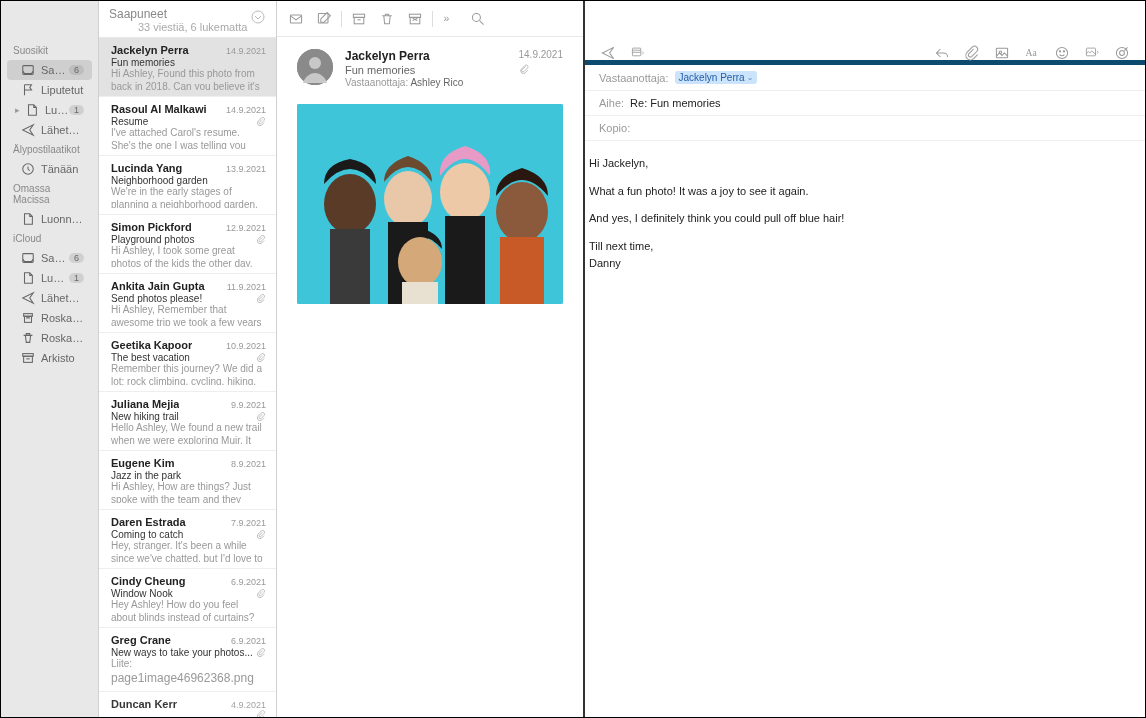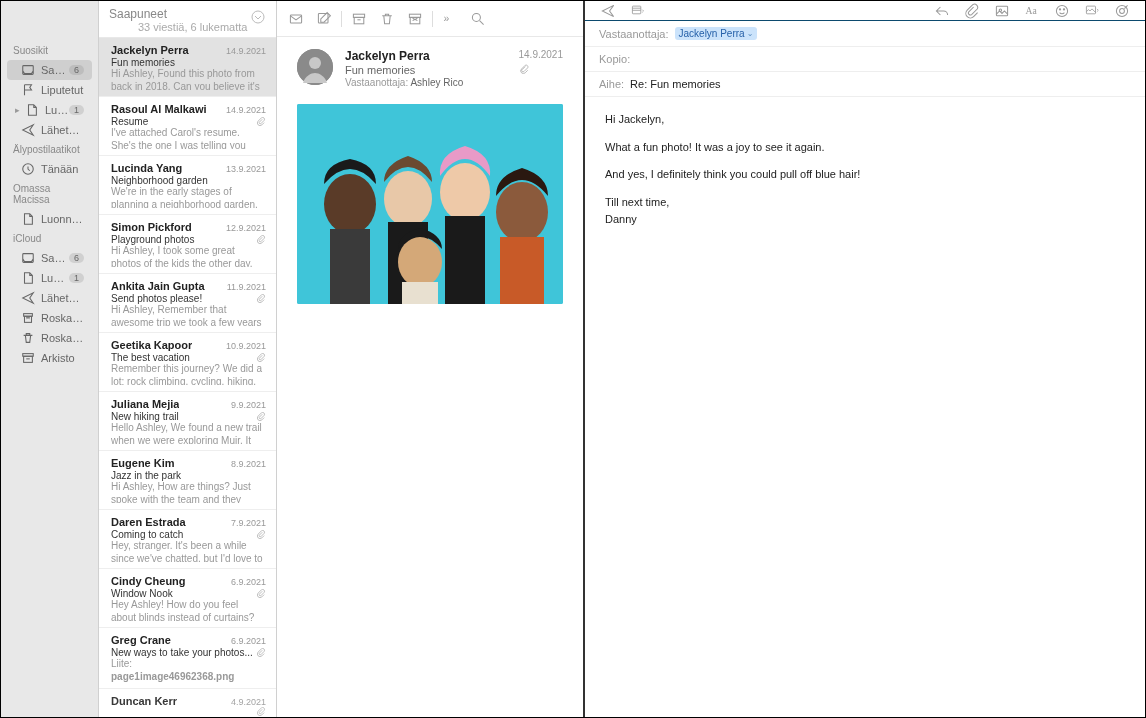--- a/index.html
+++ b/index.html
@@ -27,21 +27,21 @@
 .msg-rows { flex:1; overflow-y: auto; }
 .msg-row { padding: 6px 10px 6px 12px; border-bottom: 1px solid #eee; cursor: default; }
 .msg-row.selected { background: #e2e2e2; }
 .msg-row-top { display: flex; justify-content: space-between; align-items:baseline; }
 .msg-sender { font-size: 11px; font-weight: 600; color: #222; white-space: nowrap; overflow:hidden; text-overflow:ellipsis; max-width:110px;}
 .msg-date { font-size: 9px; color: #999; white-space:nowrap; }
 .msg-subj-line { display:flex; align-items:center; gap:3px;}
 .msg-subject { font-size: 10px; color: #333; margin-top:1px; white-space: nowrap; overflow:hidden; text-overflow:ellipsis; flex:1;}
 .msg-attach-ic { width:9px; height:9px; color:#aaa; flex-shrink:0;}
 .msg-preview { font-size: 10px; color: #999; line-height: 1.25; max-height: 22px; overflow: hidden; }
-.msg-attachname { font-size:10px; color:#999;font-weight:bold; }
+.msg-attachname { font-size:12px; color:#999; }
 
 
 .reader { flex: 1; display: flex; flex-direction: column; border-right: 2px solid #333; }
 .reader-toolbar { height: 36px; border-bottom: 1px solid #e8e8e8; display: flex; align-items: center; padding: 0 6px; gap: 2px; }
 .tb-btn { width: 26px; height: 22px; display:flex; align-items:center; justify-content:center; color:#999; border-radius:4px; }
 .tb-sep { width:1px; height:16px; background:#ddd; margin:0 2px;}
 .tb-spacer { flex:1; }
 .reader-body { flex:1; overflow-y:auto; padding: 12px 20px; }
 .reader-hdr { display:flex; gap:12px; margin-bottom:16px;}
 .avatar { width:36px; height:36px; border-radius:50%; background:#888; flex-shrink:0;}
@@ -53,27 +53,27 @@
 .reader-to .to-val { color:#666;}
 .reader-date { font-size:10px; color:#999; white-space:nowrap;}
 .reader-attach-ic { width:10px;height:10px;color:#aaa; margin-top:4px;}
 .reader-content { font-size:11px; color:#222; line-height:1.5; }
 .reader-content p { margin-bottom:10px;}
 .photo { margin-top:12px; width:100%; height:200px; background:#3fc5d9; position:relative; overflow:hidden; border-radius:2px;}
 .photo svg { width:100%; height:100%; }
 
 
 .compose { width: 560px; display:flex; flex-direction:column; }
-.compose-toolbar { height:20px; border-bottom:1px solid #0c4a6e; display:flex; align-items:center; padding:0 10px; gap:4px;}
+.compose-toolbar { height:20px; border-bottom:5px solid #0c4a6e; display:flex; align-items:center; padding:0 10px; gap:4px;margin-top:44px;}
 .compose-field { display:flex; align-items:center; padding:6px 14px; border-bottom:1px solid #eee; font-size:11px;}
 .compose-field .fld-label { color:#999; margin-right:6px; white-space:nowrap;}
 .compose-field .fld-value { flex:1; color:#222;}
 .recipient-chip { background:#cbe3fb; color:#2560a8; padding:1px 4px; border-radius:3px; display:inline-flex; align-items:center; gap:2px; font-size:10px;}
 .recipient-chip .chip-chev { font-size:8px; color:#5a8cc0;}
-.compose-body { flex:1; padding:14px 20px; font-size:11px; color:#222; line-height:1.6; overflow-y:auto;}
+.compose-body { flex:1; padding:14px 4px; font-size:11px; color:#222; line-height:1.6; overflow-y:auto;}
 .compose-body p { margin-bottom:10px; }
 
 svg { display:block; }
 </style>
 </head>
 <body>
 
 <div class="app">
 
   <div class="sidebar" id="sidebar">
@@ -530,26 +530,26 @@
     <div class="compose-field">
       <span class="fld-label">Vastaanottaja:</span>
       <span class="fld-value">
         <span class="recipient-chip">
           <span>Jackelyn Perra</span>
             <span class="chip-chev">⌄</span>
         </span>
       </span>
     </div>
     <div class="compose-field">
+      <span class="fld-label">Aihe:</span>
+      <span class="fld-value">Re: Fun memories</span>
+    </div>
+    <div class="compose-field">
       <span class="fld-label">Kopio:</span>
       <span class="fld-value"></span>
-    </div>
-    <div class="compose-field">
-      <span class="fld-label">Aihe:</span>
-      <span class="fld-value">Re: Fun memories</span>
     </div>
     <div class="compose-body" id="compose-body">
         <p>Hi Jackelyn,</p>
         <p>What a fun photo! It was a joy to see it again.</p>
         <p>And yes, I definitely think you could pull off blue hair!</p>
         <p>Till next time,<br>Danny</p>
       </div>
   </div>
 
 </div>

